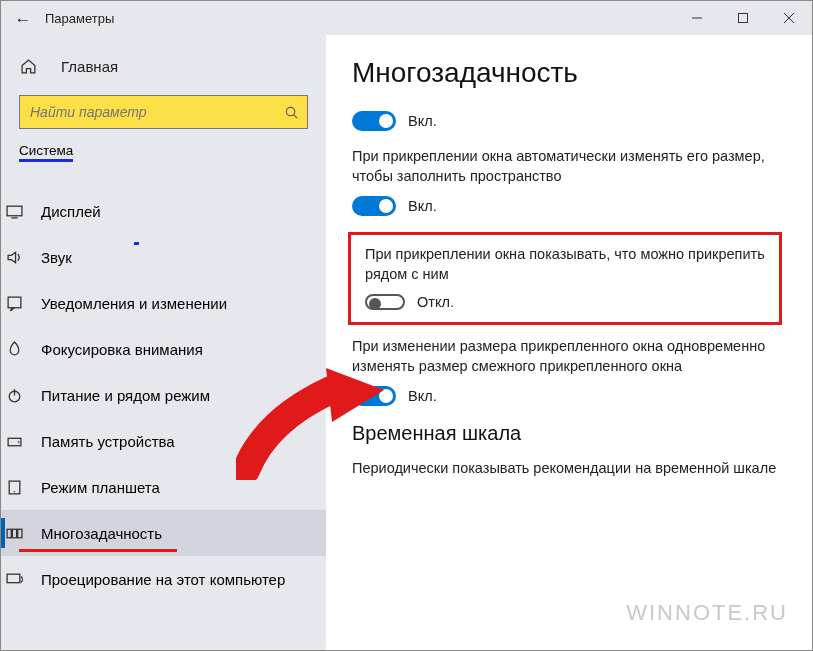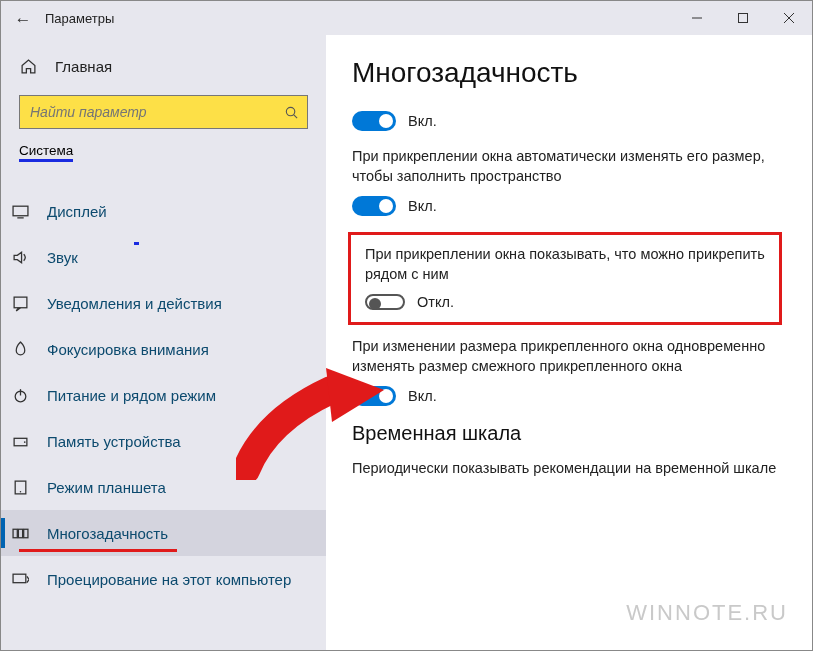--- a/index.html
+++ b/index.html
@@ -5,28 +5,28 @@
   * { box-sizing: border-box; margin: 0; padding: 0; font-family: "Segoe UI", Arial, sans-serif; }
   body { width: 813px; height: 651px; overflow: hidden; background: #fff; position: relative; }
   .window { display: flex; flex-direction: column; width: 100%; height: 100%; border: 1px solid #888; }
   .titlebar { height: 34px; display: flex; align-items: center; background: #e7e7ee; border-bottom: 0; }
   .titlebar .back { width: 44px; text-align: center; font-size: 17px; color: #333; }
   .titlebar .title { flex: 1; font-size: 13px; color: #222; }
   .titlebar .winbtns { display: flex; }
   .titlebar .winbtn { width: 46px; height: 34px; display: flex; align-items: center; justify-content: center; font-size: 12px; color: #333; }
   .body { flex: 1; display: flex; min-height: 0; }
   .sidebar { width: 325px; background: #e7e7ee; padding: 10px 0 0 0; display: flex; flex-direction: column; position: relative; }
-  .home { display: flex; align-items: center; height: 42px; padding-left: 18px; gap: 18px; font-size: 15px; color: #222; }
+  .home { display: flex; align-items: center; height: 42px; padding-left: 18px; gap: 24px; font-size: 15px; color: #222; }
   .home .icon { width: 18px; display:flex; justify-content:center; }
   .searchbox { margin: 8px 18px 14px 18px; height: 34px; border: 1px solid #777; display: flex; align-items: center; padding: 0 8px 0 10px; background: #fde047; }
   .searchbox input { flex: 1; border: none; background: transparent; outline: none; font-size: 14px; font-style: italic; color: #555; }
   .searchbox .sicon { color: #555; font-size: 14px; }
   .underline-blue { border-bottom: 3px solid #1a2be0; padding-bottom: 1px; width: fit-content; margin-left:18px; margin-bottom: 26px; font-size:13.5px; }
   .nav { display: flex; flex-direction: column; }
-  .nav-item { display: flex; align-items: center; height: 46px; padding-left: 10px; gap: 18px; font-size: 15px; color: #0c4a6e; position: relative; }
+  .nav-item { display: flex; align-items: center; height: 46px; padding-left: 4px; gap: 18px; font-size: 15px; color: #000000; position: relative; }
   .nav-item .icon { width: 18px; display:flex; justify-content:center; color:#333; }
   .nav-item.selected { background: #d4d4de; }
   .nav-item.selected::before { content:""; position:absolute; left:0; top:8px; bottom:8px; width:4px; background:#0063b1; }
   .underline-red { position: relative; }
   .underline-red .redln { position:absolute; left:18px; right:auto; bottom:4px; height:3px; width:158px; background:#e01a1a; }
   .content { flex: 1; background: #fff; padding: 22px 30px 10px 26px; overflow: hidden; position: relative; }
   h1 { font-size: 28px; font-weight: 400; color: #111; margin-bottom: 22px; }
   h2 { font-size: 20px; font-weight: 400; color: #111; margin: 8px 0 14px 0; }
   .setting { margin-bottom: 16px; }
   .setting p { font-size: 14.5px; color: #222; line-height: 1.35; margin-bottom: 10px; }
@@ -114,21 +114,21 @@
             </span>
           <span>Звук</span>
         </div>
         <div class="nav-item">
           <span class="icon">
               <svg width="17" height="17" viewBox="0 0 16 16">
                 <rect x="2" y="2" width="12" height="10" fill="none" stroke="#333" stroke-width="1.2"></rect>
                 <path d="M6 12 L4 15 L8 12" fill="none" stroke="#333" stroke-width="1.2"></path>
               </svg>
             </span>
-          <span>Уведомления и действия</span>
+          <span>Уведомления и изменении</span>
         </div>
         <div class="nav-item">
           <span class="icon">
               <svg width="17" height="17" viewBox="0 0 16 16">
                 <path d="M8 1 Q4 5 4 9 A4 4 0 0 0 12 9 Q12 5 8 1 Z" fill="none" stroke="#333" stroke-width="1.2"></path>
               </svg>
             </span>
           <span>Фокусировка внимания</span>
         </div>
         <div class="nav-item">

